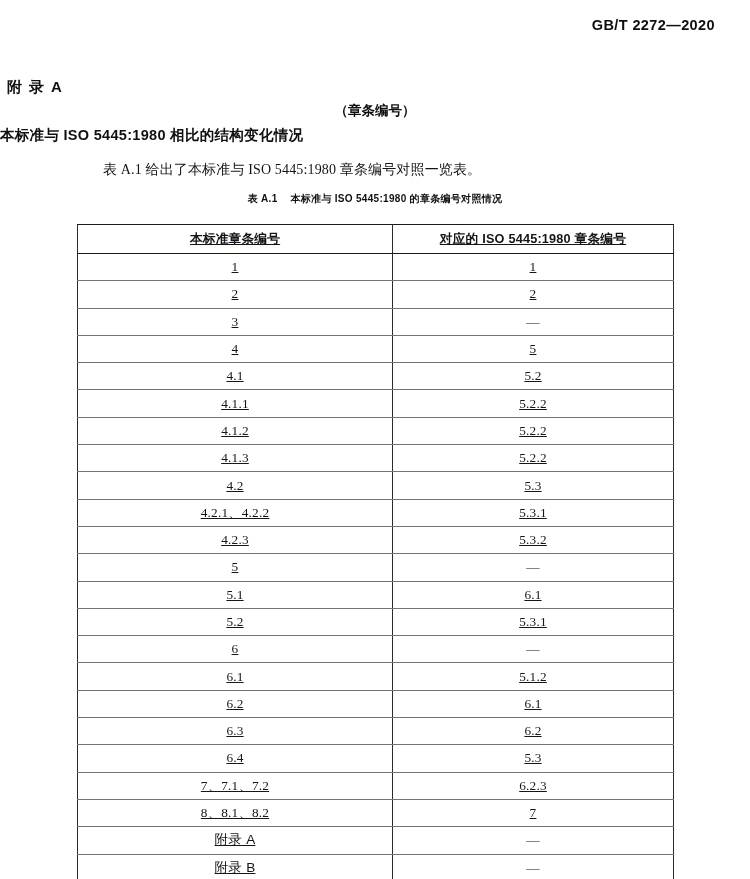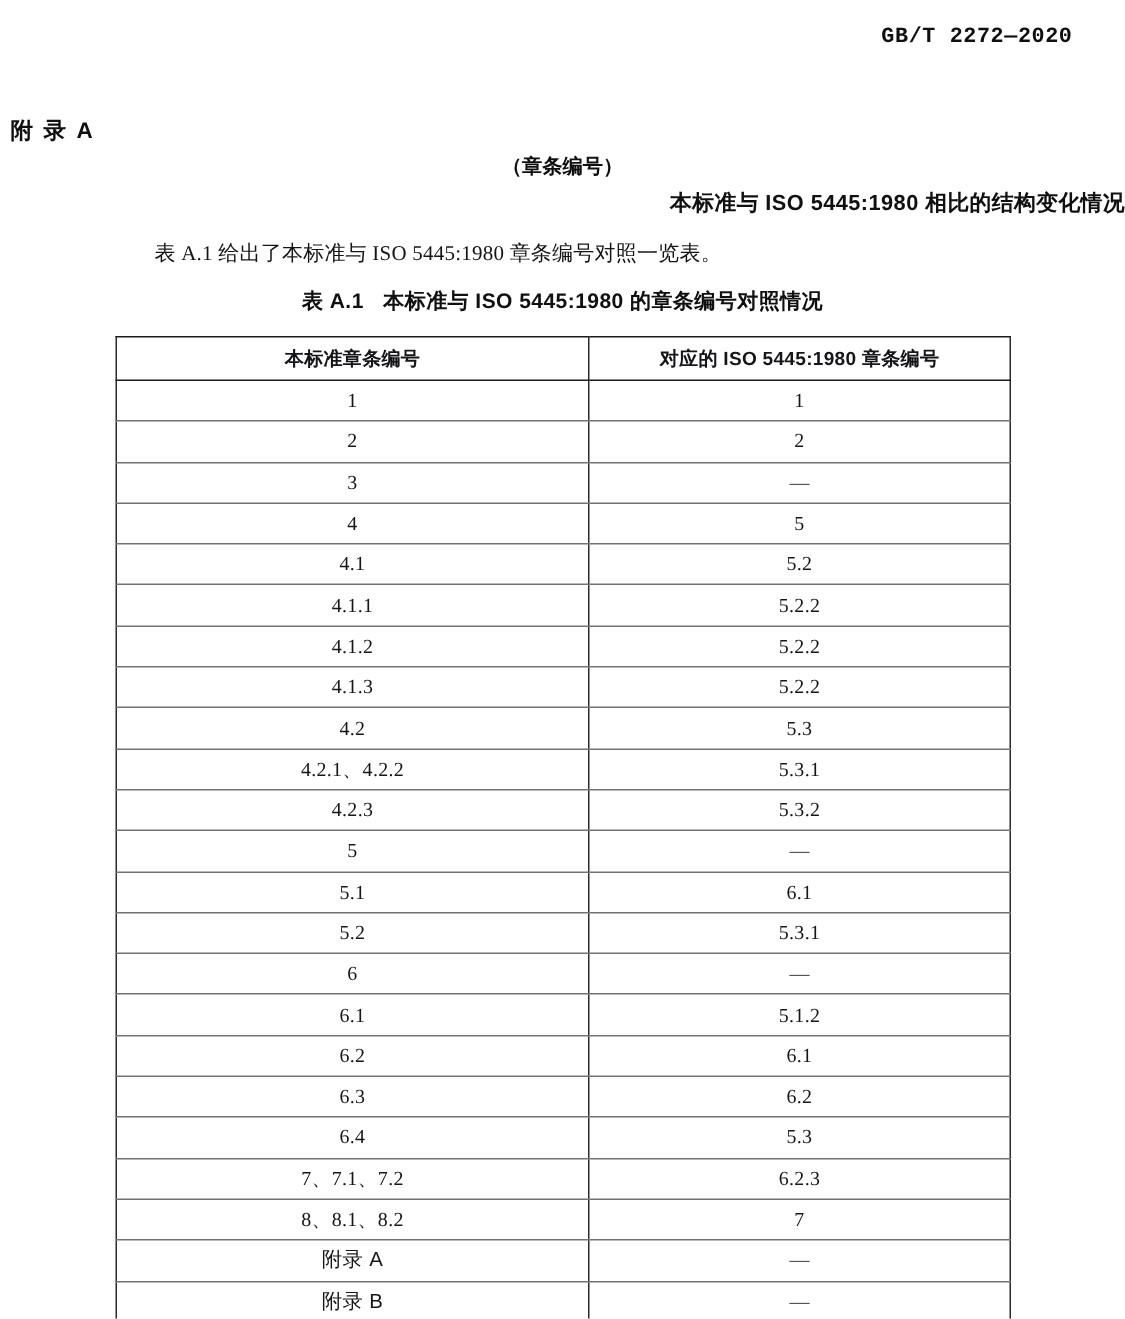--- a/index.html
+++ b/index.html
@@ -23,21 +23,21 @@
     width: 750px;
     height: 879px;
     box-sizing: border-box;
   }
 
   
   .page-header {
     position: absolute;
     top: 17px;
     right: 35px;
-    font-family: Liberation Mono, monospace;
+    font-family: Liberation Sans, sans-serif;
     font-size: 14.5px;
     font-weight: bold;
     letter-spacing: 0.4px;
     color: #0f0f0f;
     white-space: nowrap;
   }
 
   
   .annex-title {
     position: absolute;
@@ -62,21 +62,21 @@
     font-size: 13.5px;
     font-weight: bold;
     color: #101010;
   }
 
   .annex-heading {
     position: absolute;
     top: 126px;
     left: 0;
     width: 750px;
-    text-align: right;
+    text-align: left;
     font-family: "Liberation Sans", "DejaVu Sans", sans-serif;
     font-size: 14.5px;
     font-weight: bold;
     letter-spacing: 0.3px;
     color: #101010;
   }
 
   
   .body-paragraph {
     position: absolute;
@@ -91,21 +91,21 @@
   }
 
   
   .table-caption {
     position: absolute;
     top: 192px;
     left: 0;
     width: 750px;
     text-align: center;
     font-family: "Liberation Sans", "DejaVu Sans", sans-serif;
-    font-size: 14px;
+    font-size: 10px;
     font-weight: bold;
     letter-spacing: 0.3px;
     color: #101010;
   }
   .table-caption .cap-sep {
     display: inline-block;
     width: 13px;
   }
 
   
@@ -128,20 +128,21 @@
 
   table.compare th,
   table.compare td {
     text-align: center;
     vertical-align: middle;
     border-left: 1.1px solid #2b2b2b;
     border-right: 1.1px solid #2b2b2b;
     border-bottom: 0.8px solid #737373;
     padding: 0;
     color: #16161a;
+    text-decoration: underline;
   }
 
   table.compare thead th {
     height: 28px;
     font-family: "Liberation Sans", "DejaVu Sans", sans-serif;
     font-size: 12.7px;
     font-weight: bold;
     border-top: 1.6px solid #1a1a1a;
     border-bottom: 1.5px solid #1a1a1a;
     letter-spacing: 0.2px;

